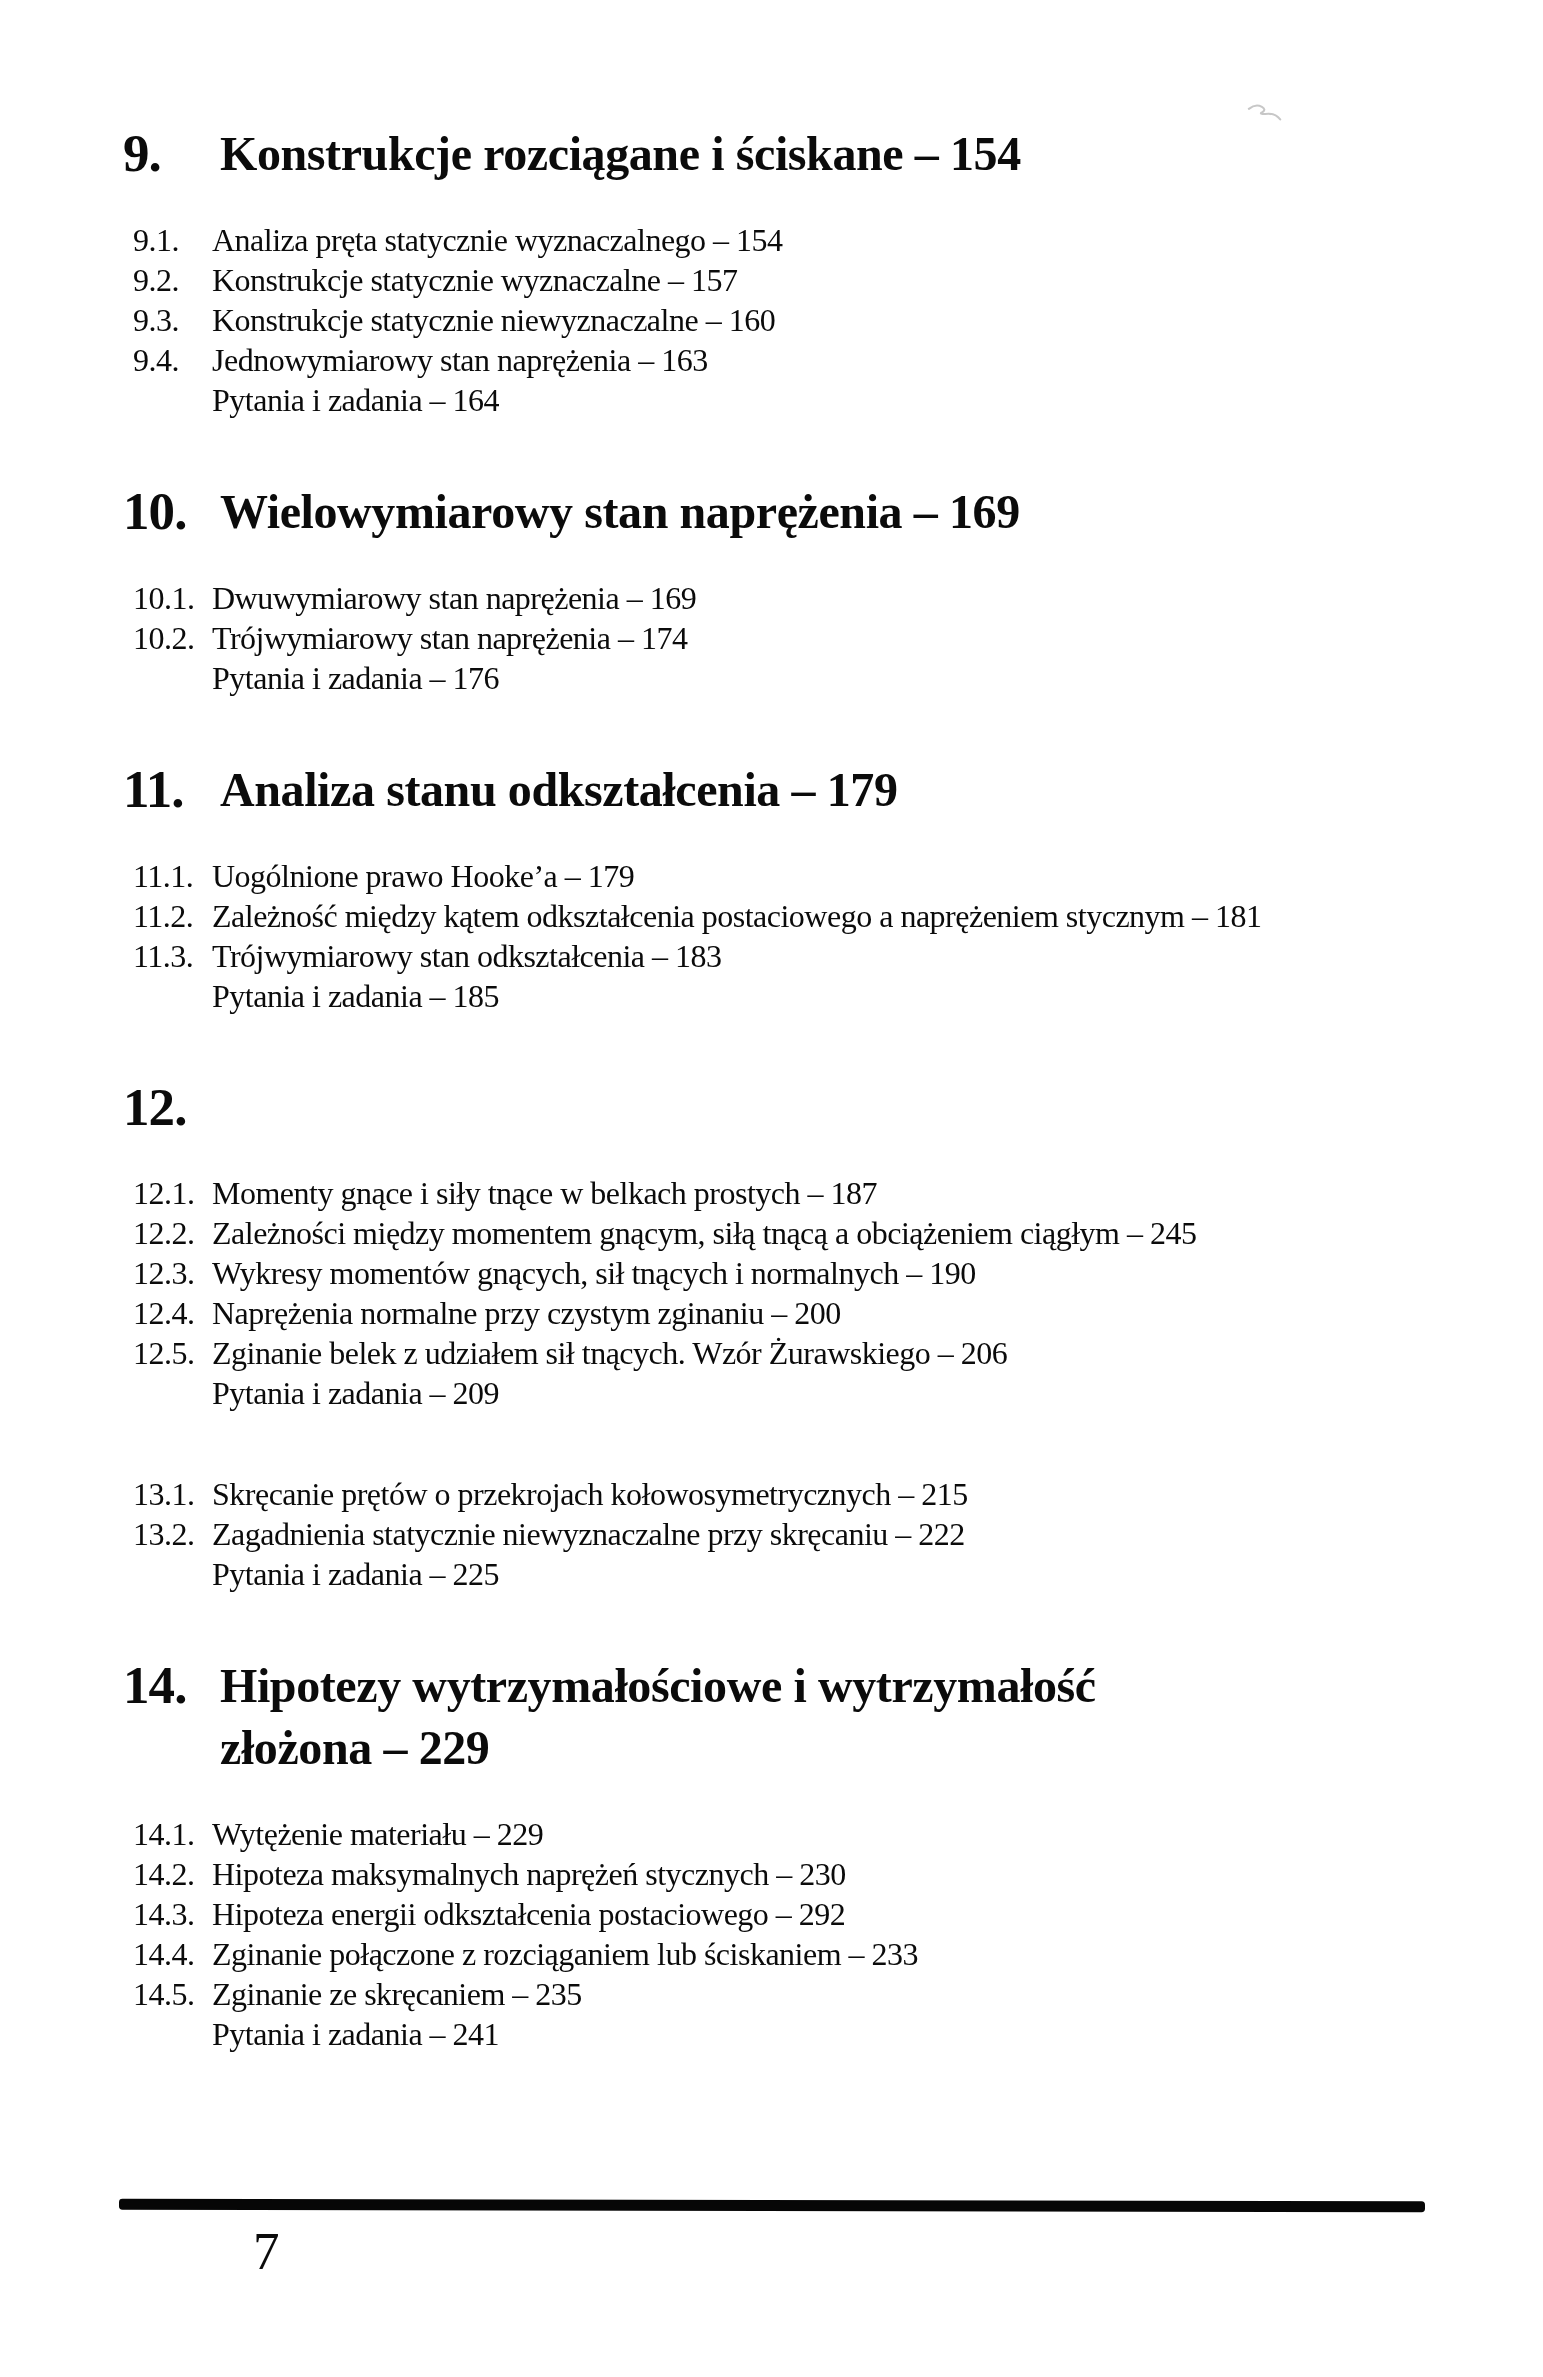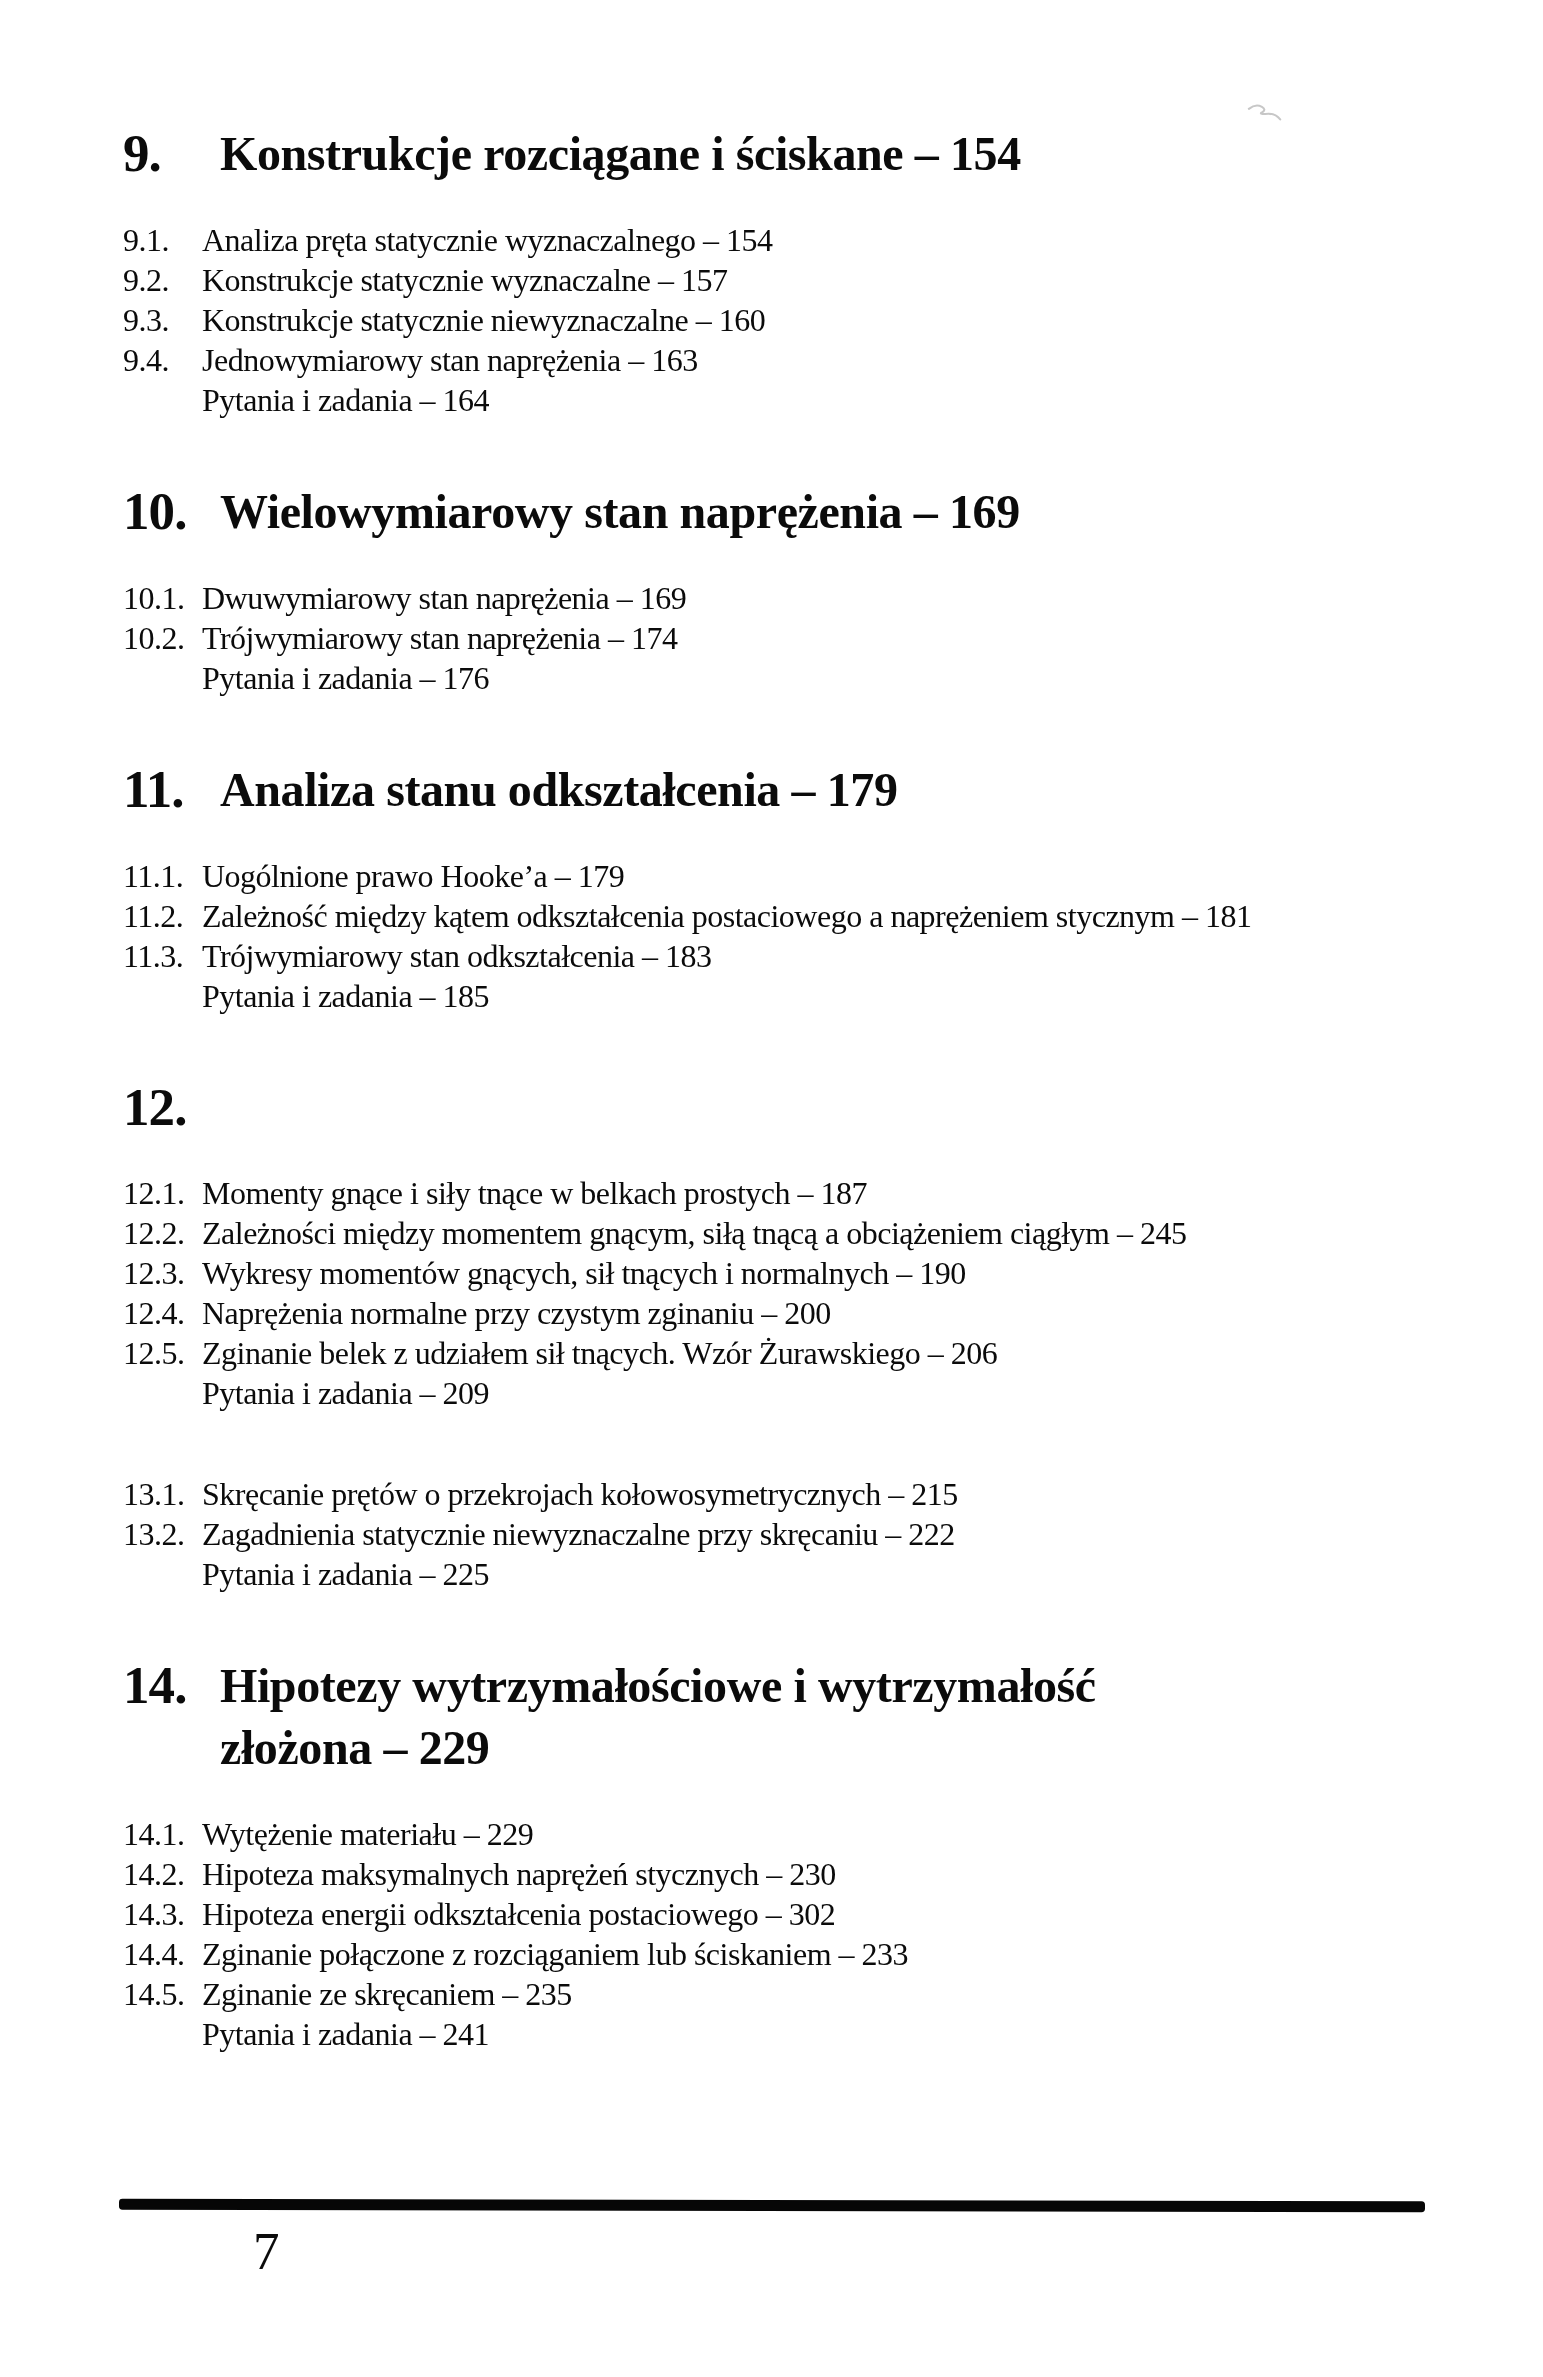--- a/index.html
+++ b/index.html
@@ -42,21 +42,21 @@
     margin: 0;
     font-size: 48px;
     font-weight: 700;
     line-height: 62px;
     letter-spacing: -0.4px;
     white-space: pre-line;
     max-width: 1159px;
   }
   .sec-items {
     list-style: none;
-    margin: 0;
+    margin: 10px;
     padding: 0;
     font-family: Liberation Serif, serif;
   }
   .toc-item {
     display: flex;
     font-size: 32px;
     line-height: 40px;
     letter-spacing: -0.5px;
   }
   .item-num {
@@ -256,21 +256,21 @@
     <span class="item-text">Wytężenie materiału – 229</span>
   </li>
 
   <li class="toc-item">
     <span class="item-num">14.2.</span>
     <span class="item-text">Hipoteza maksymalnych naprężeń stycznych – 230</span>
   </li>
 
   <li class="toc-item">
     <span class="item-num">14.3.</span>
-    <span class="item-text">Hipoteza energii odkształcenia postaciowego – 302</span>
+    <span class="item-text">Hipoteza energii odkształcenia postaciowego – 292</span>
   </li>
 
   <li class="toc-item">
     <span class="item-num">14.4.</span>
     <span class="item-text">Zginanie połączone z rozciąganiem lub ściskaniem – 233</span>
   </li>
 
   <li class="toc-item">
     <span class="item-num">14.5.</span>
     <span class="item-text">Zginanie ze skręcaniem – 235</span>

